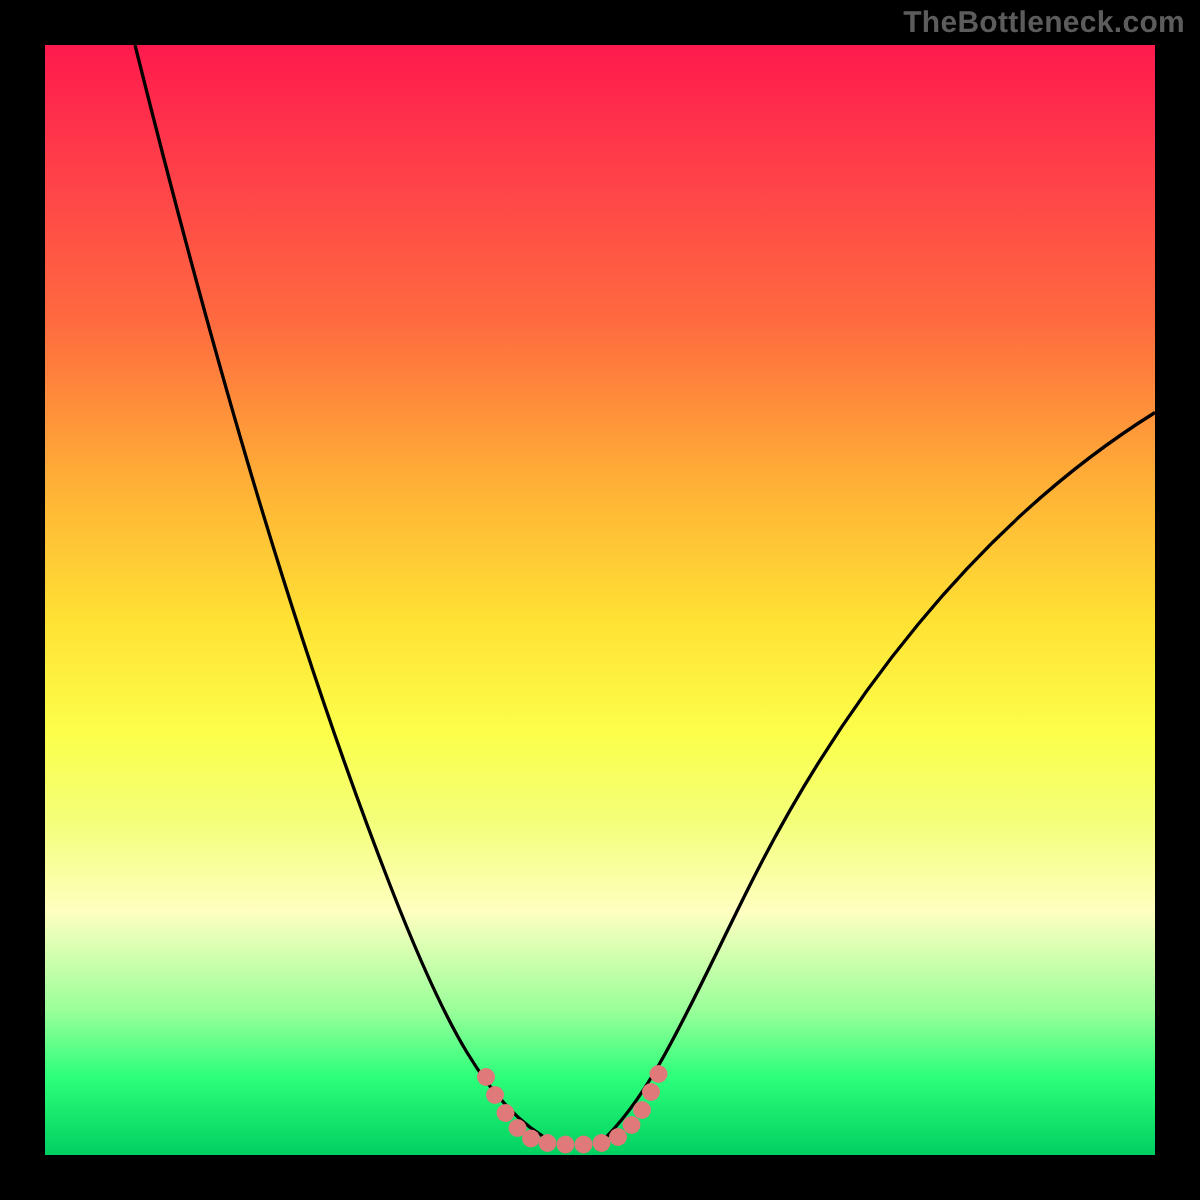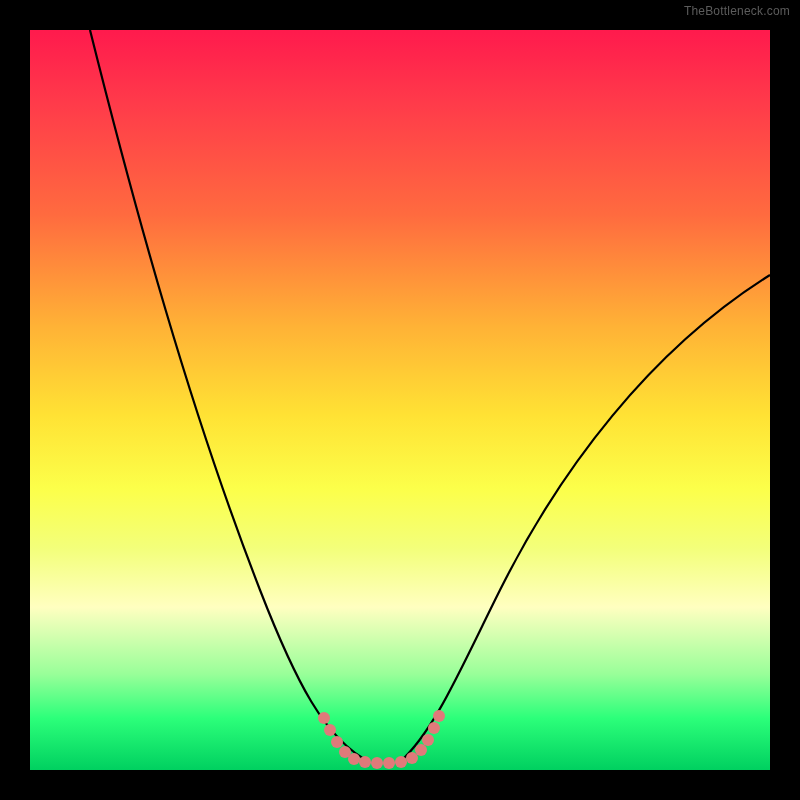--- a/index.html
+++ b/index.html
@@ -38,22 +38,22 @@
       #99ff99 87%,
       #2cff7a 93%,
       #00d060 100%
     );
   }
   .watermark {
     position: absolute;
     top: 4px;
     right: 10px;
     color: #5c5c5c;
-    font-size: 12px;
-    font-weight: 400;
+    font-size: 20px;
+    font-weight: 700;
     letter-spacing: 0.2px;
   }
   svg.curves {
     position: absolute;
     left: 0;
     top: 0;
     width: 740px;
     height: 740px;
     overflow: visible;
   }

